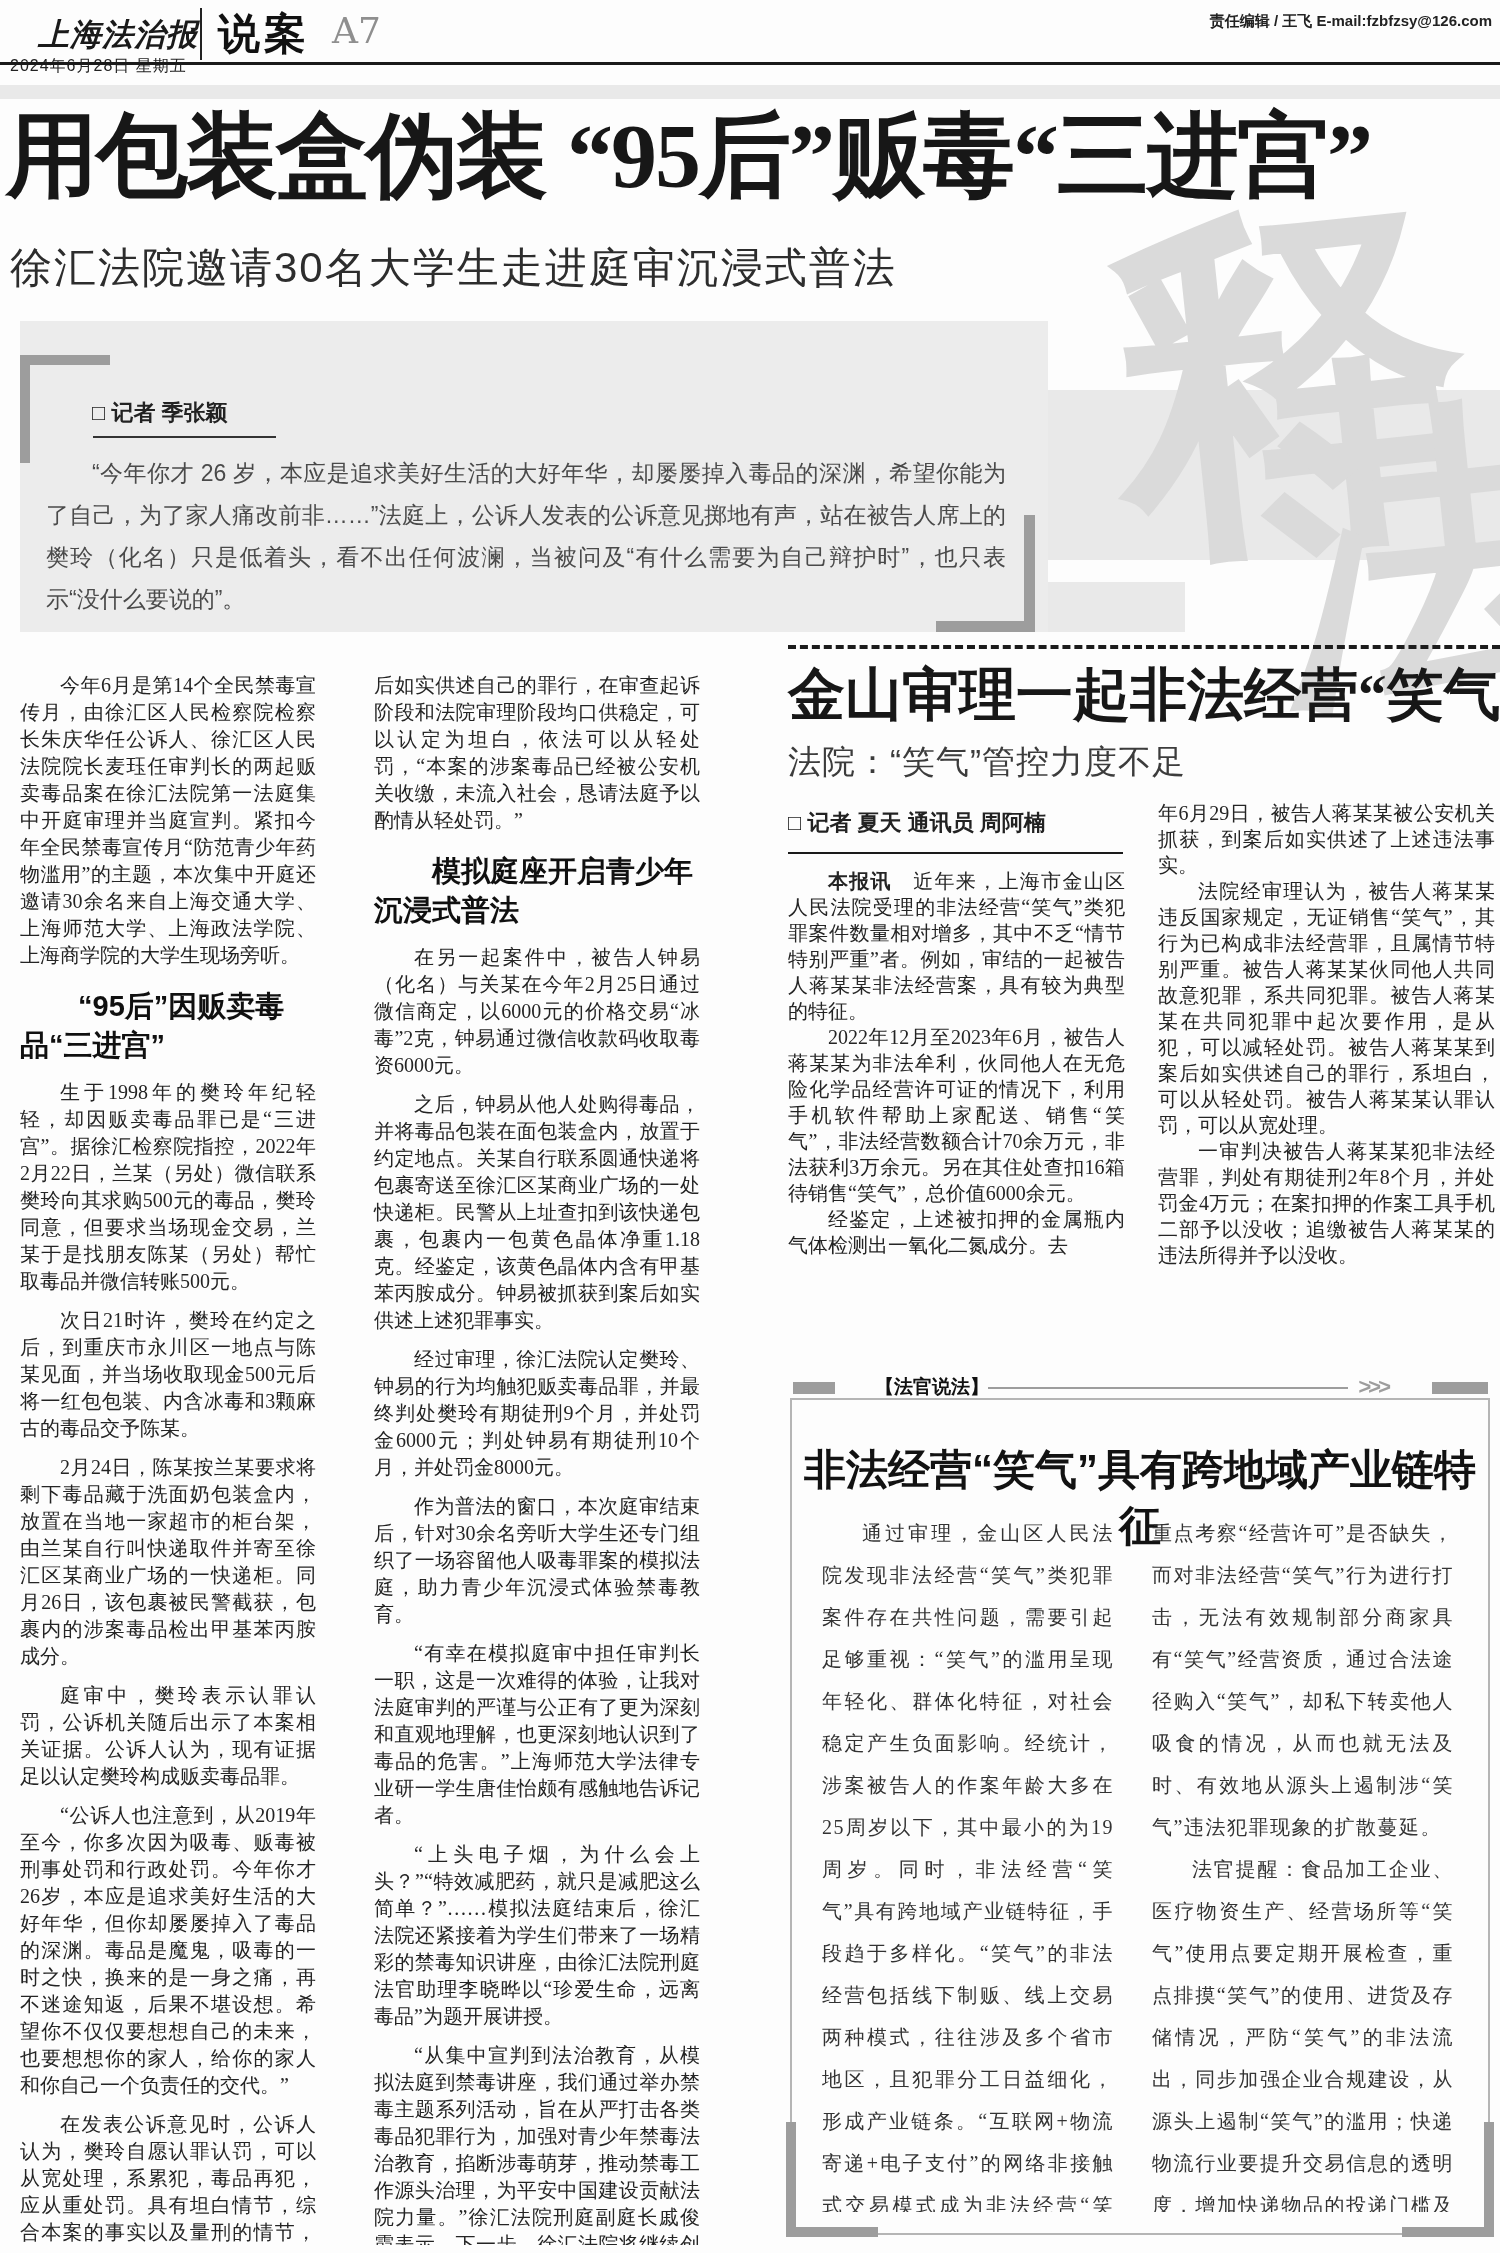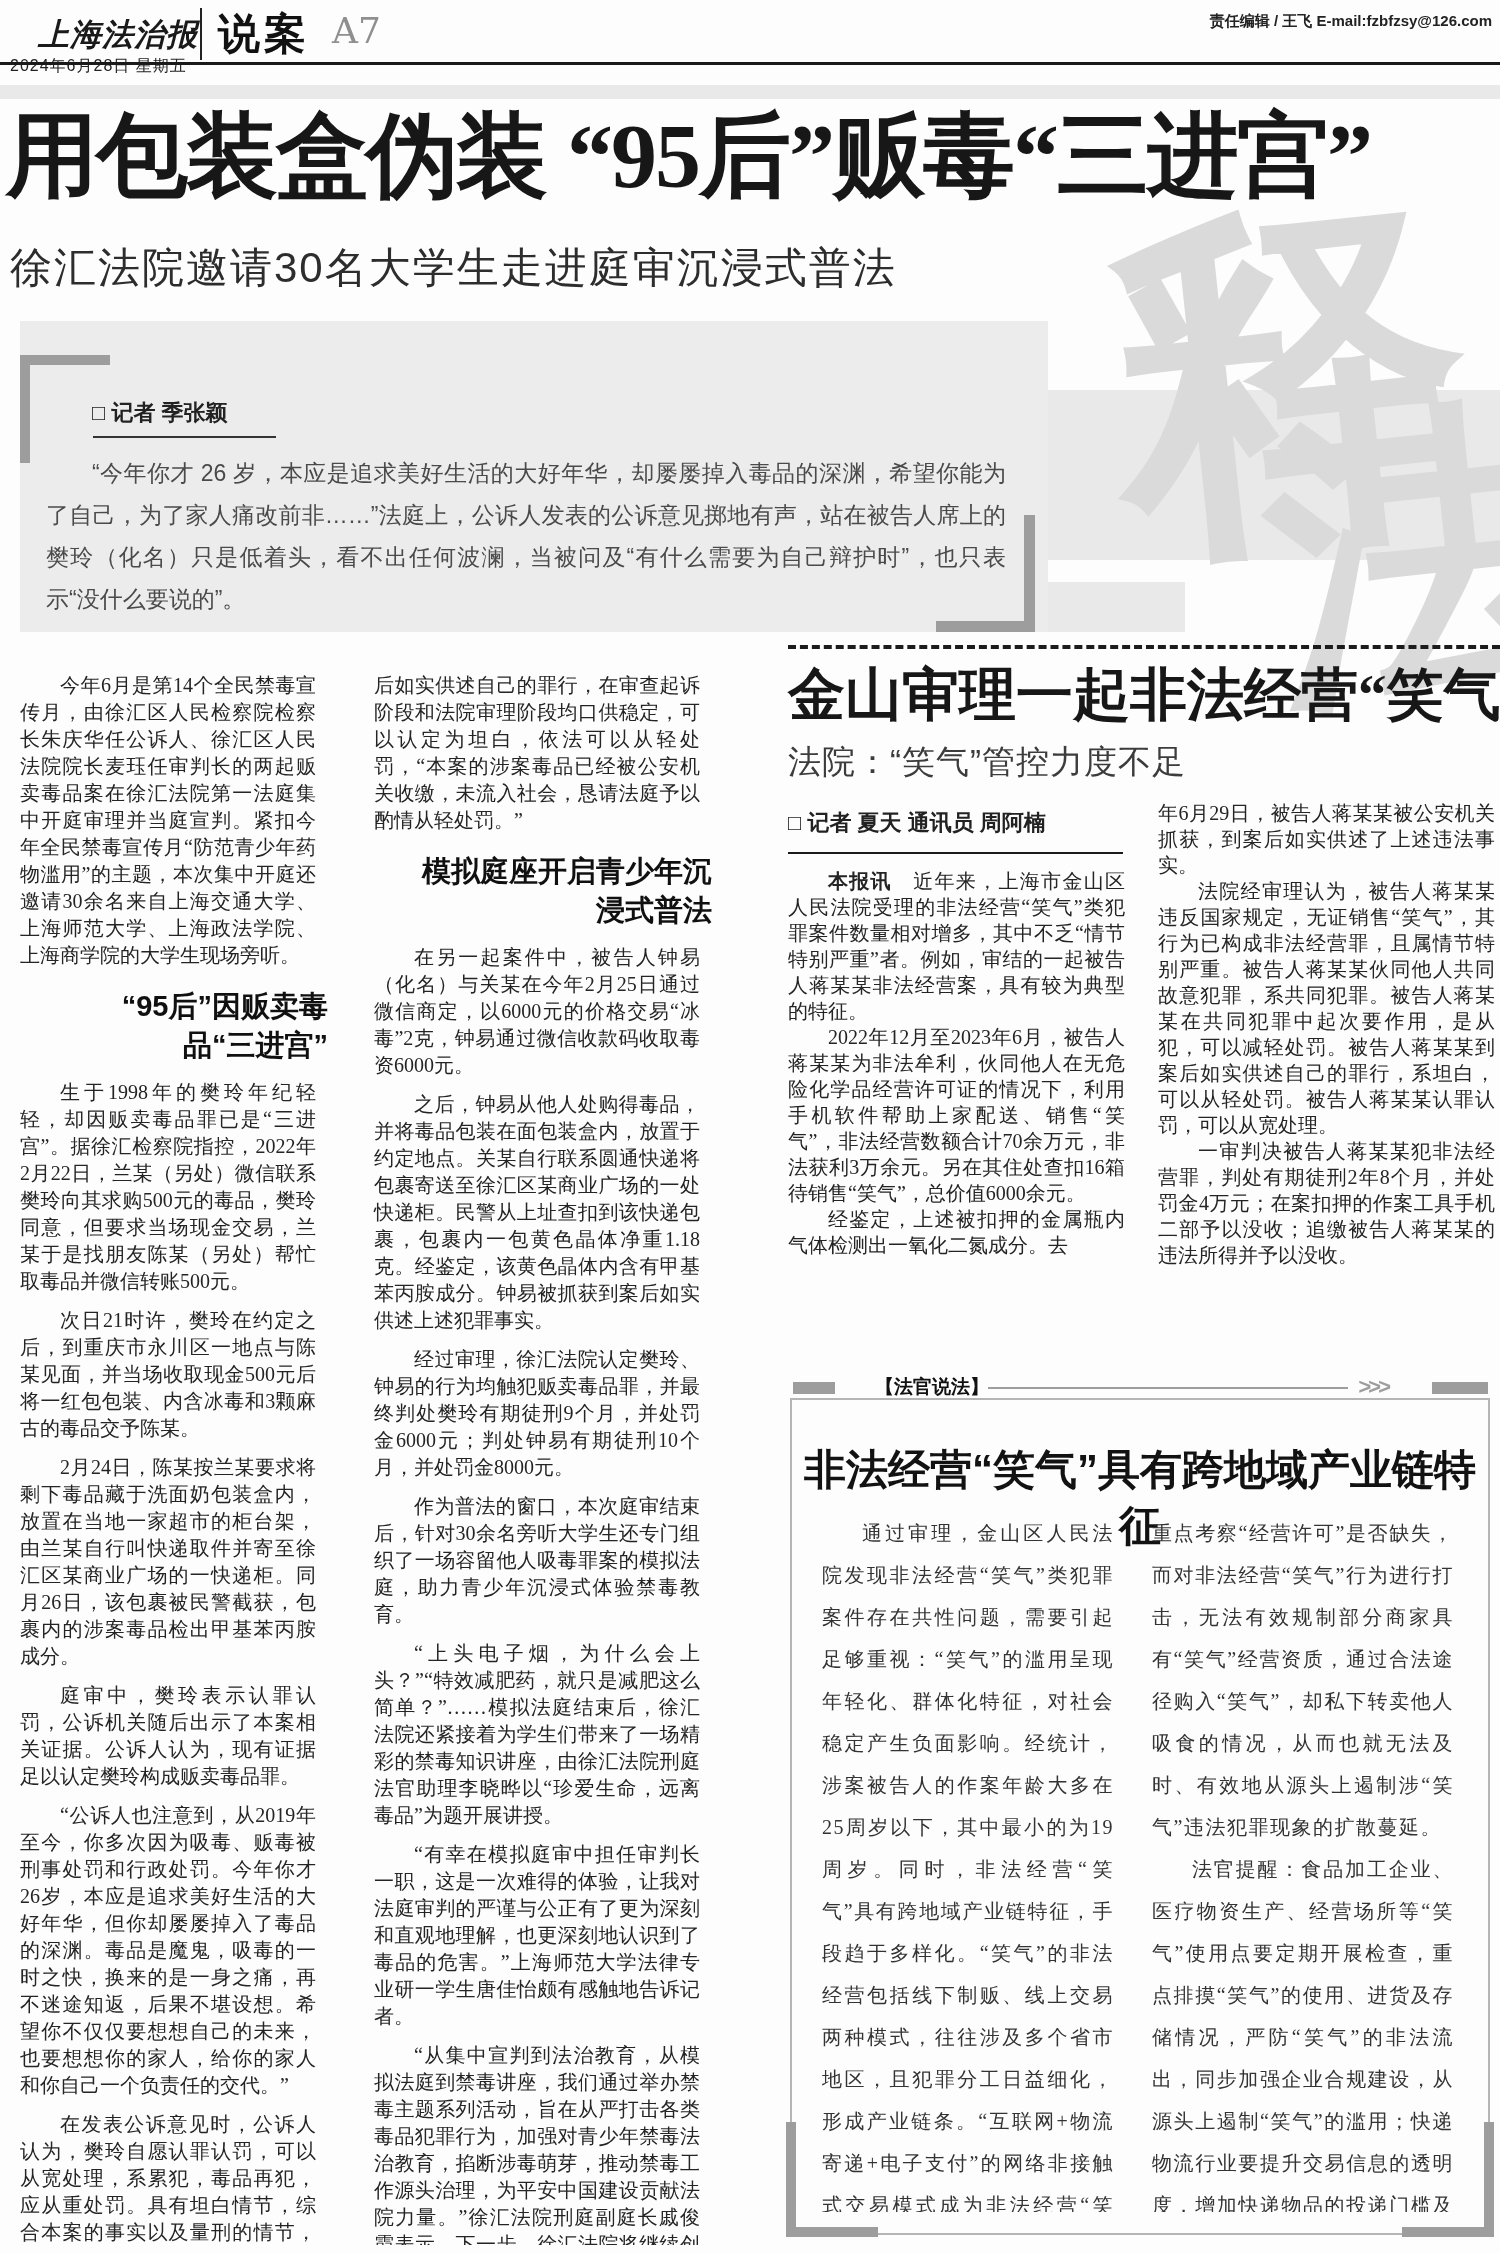--- a/index.html
+++ b/index.html
@@ -45,22 +45,22 @@
   #a1-byline-rule{position:absolute;left:93px;top:436px;width:183px;height:2px;background:#333;z-index:3;}
   #a1-lead{position:absolute;left:46px;top:452px;width:960px;z-index:3;
       font-family:"Liberation Sans",sans-serif;font-size:23px;line-height:42px;color:#4a4a4a;
       text-align:justify;text-indent:2em;}
   
   .col{position:absolute;z-index:2;overflow:hidden;}
   #a1-col1{left:8px;top:660px;width:320px;height:1585px;}
   #a1-col2{left:362px;top:660px;width:350px;height:1585px;}
   .art p{margin:12px;font-size:20px;line-height:27px;color:#242424;text-align:justify;text-indent:2em;}
   .art p.noind{text-indent:0;}
-  .art h3{margin:18px 0 14px;font-family:"Liberation Sans",sans-serif;font-weight:bold;
-      font-size:29px;line-height:39px;color:#101010;text-indent:2em;text-align:right;}
+  .art h3{margin:18px 12px 14px;font-family:"Liberation Sans",sans-serif;font-weight:bold;
+      font-size:29px;line-height:39px;color:#101010;text-indent:2em;}
   
   #a2-dash{position:absolute;left:788px;top:645px;width:712px;height:0;
       border-top:4px dashed #1c1c1c;z-index:2;}
   #a2-headline{position:absolute;left:788px;top:662px;width:712px;z-index:2;
       font-family:"Liberation Serif",serif;font-weight:900;font-size:57px;line-height:66px;
       color:#171717;white-space:nowrap;}
   #a2-subhead{position:absolute;left:788px;top:740px;z-index:2;
       font-family:"Liberation Sans",sans-serif;font-size:33px;color:#3c3c3c;letter-spacing:1px;}
   #a2-byline{position:absolute;left:788px;top:808px;z-index:2;
       font-family:"Liberation Sans",sans-serif;font-weight:bold;font-size:22px;color:#222;}
@@ -140,22 +140,22 @@
     <p>对此，辩护人辩称，樊玲到案</p>
   </div>
 
   <div id="a1-col2" class="col art">
     <p class="noind">后如实供述自己的罪行，在审查起诉阶段和法院审理阶段均口供稳定，可以认定为坦白，依法可以从轻处罚，“本案的涉案毒品已经被公安机关收缴，未流入社会，恳请法庭予以酌情从轻处罚。”</p>
     <h3>模拟庭座开启青少年沉浸式普法</h3>
     <p>在另一起案件中，被告人钟易（化名）与关某在今年2月25日通过微信商定，以6000元的价格交易“冰毒”2克，钟易通过微信收款码收取毒资6000元。</p>
     <p>之后，钟易从他人处购得毒品，并将毒品包装在面包装盒内，放置于约定地点。关某自行联系圆通快递将包裹寄送至徐汇区某商业广场的一处快递柜。民警从上址查扣到该快递包裹，包裹内一包黄色晶体净重1.18克。经鉴定，该黄色晶体内含有甲基苯丙胺成分。钟易被抓获到案后如实供述上述犯罪事实。</p>
     <p>经过审理，徐汇法院认定樊玲、钟易的行为均触犯贩卖毒品罪，并最终判处樊玲有期徒刑9个月，并处罚金6000元；判处钟易有期徒刑10个月，并处罚金8000元。</p>
     <p>作为普法的窗口，本次庭审结束后，针对30余名旁听大学生还专门组织了一场容留他人吸毒罪案的模拟法庭，助力青少年沉浸式体验禁毒教育。</p>
+    <p>“有幸在模拟庭审中担任审判长一职，这是一次难得的体验，让我对法庭审判的严谨与公正有了更为深刻和直观地理解，也更深刻地认识到了毒品的危害。”上海师范大学法律专业研一学生唐佳怡颇有感触地告诉记者。</p>
     <p>“上头电子烟，为什么会上头？”“特效减肥药，就只是减肥这么简单？”……模拟法庭结束后，徐汇法院还紧接着为学生们带来了一场精彩的禁毒知识讲座，由徐汇法院刑庭法官助理李晓晔以“珍爱生命，远离毒品”为题开展讲授。</p>
-    <p>“有幸在模拟庭审中担任审判长一职，这是一次难得的体验，让我对法庭审判的严谨与公正有了更为深刻和直观地理解，也更深刻地认识到了毒品的危害。”上海师范大学法律专业研一学生唐佳怡颇有感触地告诉记者。</p>
     <p>“从集中宣判到法治教育，从模拟法庭到禁毒讲座，我们通过举办禁毒主题系列活动，旨在从严打击各类毒品犯罪行为，加强对青少年禁毒法治教育，掐断涉毒萌芽，推动禁毒工作源头治理，为平安中国建设贡献法院力量。”徐汇法院刑庭副庭长戚俊霞表示，下一步，徐汇法院将继续创新审判方式方法，在做好涉毒审判工作的同时，加强禁毒宣传教育工作，参与推进禁毒工作的诉源治理。同时注重和学校、社会的良性互动，努力增强民众尤其是青少年学生的禁毒意识，守护青少年健康成长。</p>
   </div>
 
   <div id="a2-dash"></div>
   <div id="a2-headline">金山审理一起非法经营“笑气”案</div>
   <div id="a2-subhead">法院：“笑气”管控力度不足</div>
   <div id="a2-byline">□ 记者 夏天 通讯员 周阿楠</div>
   <div id="a2-byline-rule"></div>
 
   <div id="a2-colA" class="col art2">

